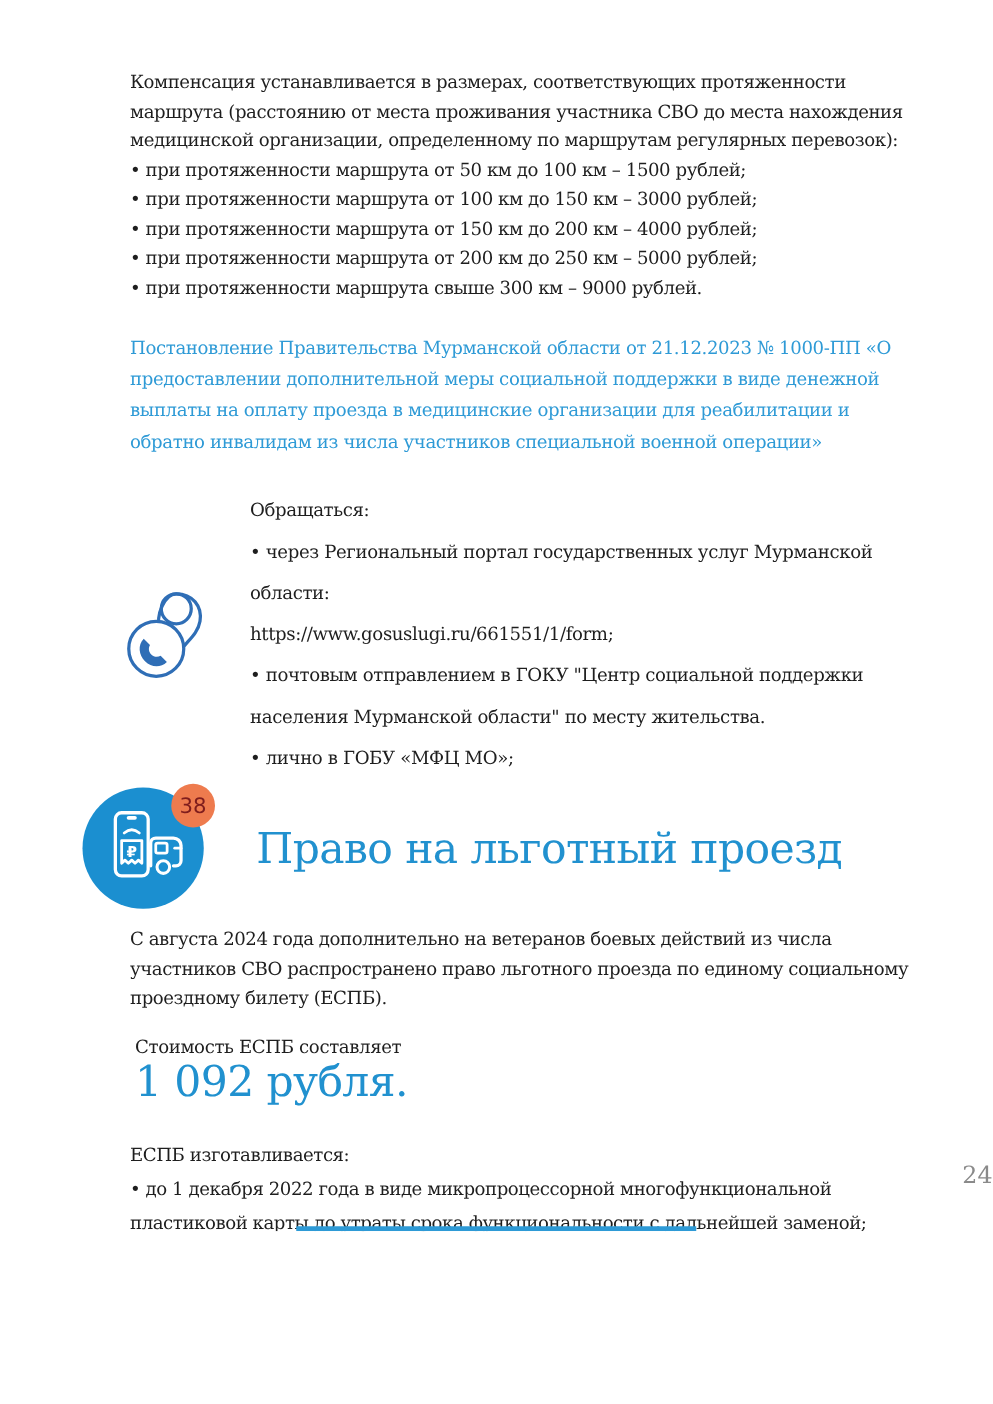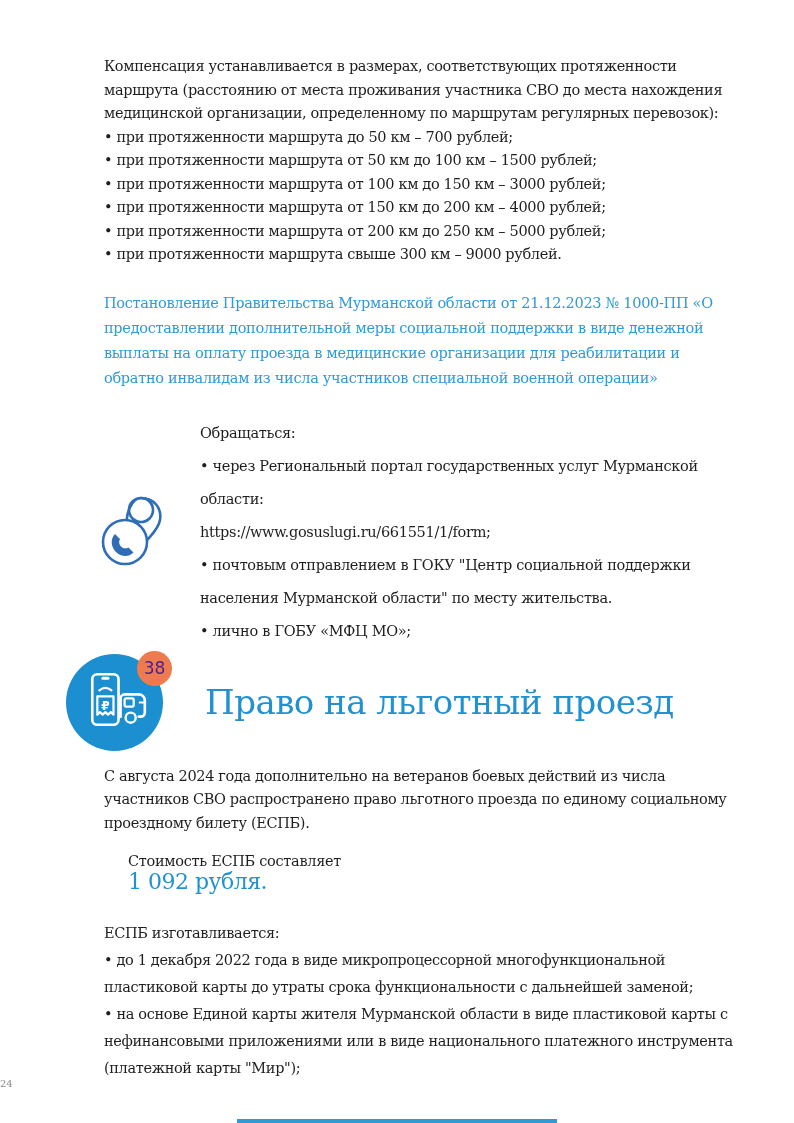--- a/index.html
+++ b/index.html
@@ -7,21 +7,21 @@
     --decree_blue:#2e9ad6;
     --icon_blue:#1b8fd0;
     --badge_orange:#ee7b4e;
     --contact_stroke:#2f6eb6;
     --text:#1e1e1e;
     --page_num_gray:#8a8a8a;
   }
   html,body{margin:0;padding:0;background:#ffffff;}
   .page{
     position:relative;
-    width:794px;height:1123px;
+    width:794px;height:985px;
     margin:0 auto;
     background:#fff;
     overflow:hidden;
     font-family:"DejaVu Serif", "Liberation Serif", serif;
     color:var(--text);
   }
   .content{
     padding:55px 60px 0 104px;
   }
   p{margin:0;}
@@ -70,76 +70,75 @@
   .section-icon .circle{
     width:97px;height:97px;border-radius:50%;
     background:var(--icon_blue);
     display:flex;align-items:center;justify-content:center;
   }
   .badge{
     position:absolute;
     top:-3px;right:-9px;
     width:35px;height:35px;border-radius:50%;
     background:var(--badge_orange);
-    color:#4c1d95;
+    color:#7f1d1d;
     font-family:"DejaVu Sans","Liberation Sans",sans-serif;
     font-size:17px;
     display:flex;align-items:center;justify-content:center;
   }
   .section-title{
     margin-left:42px;
     color:var(--accent);
     font-size:34px;
     letter-spacing:-0.5px;
     font-weight:normal;
   }
   .para-gap{margin-top:14px;}
   .price-line{
     margin-top:18px;
     font-size:14.5px;
     letter-spacing:-0.3px;
     display:flex;align-items:baseline;flex-direction:column;
   }
   .price-value{
     color:var(--accent);
-    font-size:22px;
-    margin-left:24px;
+    font-size:34px;
+    margin-left:4px;
     letter-spacing:-0.5px;
   }
   .espb-block{
     margin-top:26px;
     font-size:14.5px;
     line-height:27px;
     letter-spacing:-0.35px;
     max-width:650px;
   }
   .page-number{
     position:absolute;
     bottom:34px;left:0;right:0;
-    text-align:left;
-    font-size:10px;
+    text-align:right;
+    font-size:19px;
     color:var(--page_num_gray);
   }
   .bottom-bar{
     position:absolute;
     bottom:0;left:237px;
     width:320px;height:4px;
     background:var(--decree_blue);
   }
 </style>
 </head>
 <body>
 
 <div class="page">
   <div class="content">
 
     <p class="body">Компенсация устанавливается в размерах, соответствующих протяженности маршрута (расстоянию от места проживания участника СВО до места нахождения медицинской организации, определенному по маршрутам регулярных перевозок):</p>
 
     <div>
-      <p class="body">• при протяженности маршрута до 50 км – 700 рублей;</p>
       <p class="body">• при протяженности маршрута от 50 км до 100 км – 1500 рублей;</p>
       <p class="body">• при протяженности маршрута от 100 км до 150 км – 3000 рублей;</p>
       <p class="body">• при протяженности маршрута от 150 км до 200 км – 4000 рублей;</p>
       <p class="body">• при протяженности маршрута от 200 км до 250 км – 5000 рублей;</p>
       <p class="body">• при протяженности маршрута свыше 300 км – 9000 рублей.</p>
     </div>
 
     <p class="decree">Постановление Правительства Мурманской области от 21.12.2023 № 1000-ПП «О предоставлении дополнительной меры социальной поддержки в виде денежной выплаты на оплату проезда в медицинские организации для реабилитации и обратно инвалидам из числа участников специальной военной операции»</p>
 
     <div class="contact-row">

